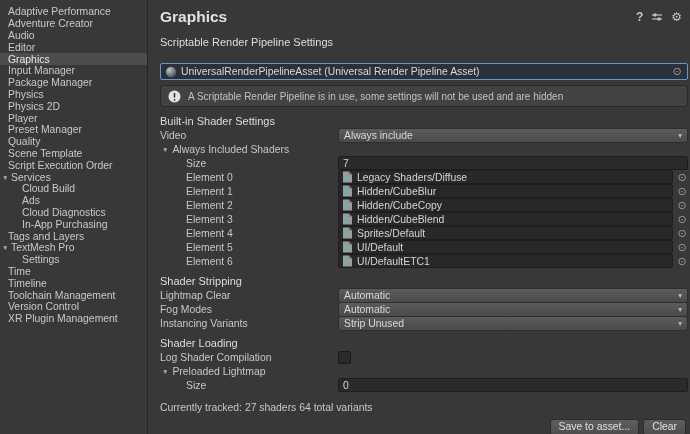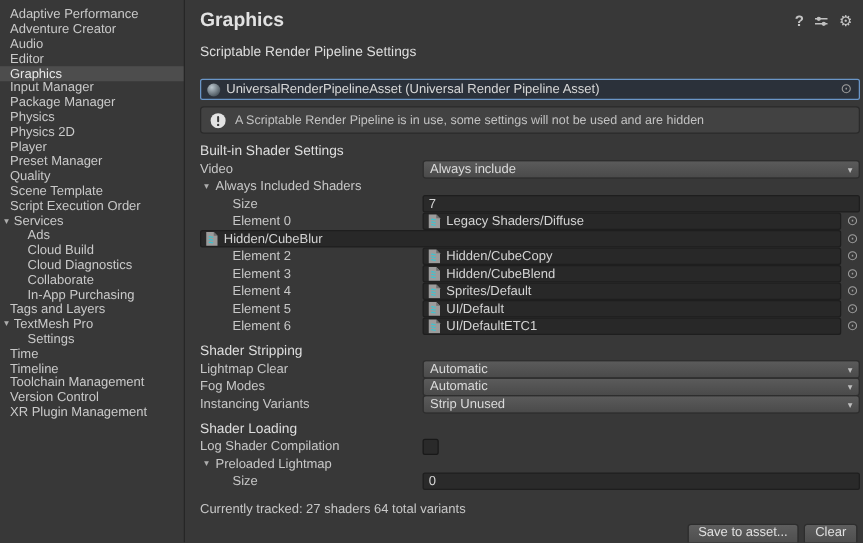--- a/index.html
+++ b/index.html
@@ -145,37 +145,33 @@
         <span>Script Execution Order</span>
       </div>
 
       <div class="side-item">
         <span class="fold-arrow show">▼</span>
         <span>Services</span>
       </div>
 
       <div class="side-item indent">
 
+        <span>Cloud Build</span>
+      </div>
+
+      <div class="side-item indent">
+
         <span>Ads</span>
       </div>
 
       <div class="side-item indent">
 
-        <span>Cloud Build</span>
-      </div>
-
-      <div class="side-item indent">
-
         <span>Cloud Diagnostics</span>
       </div>
 
-      <div class="side-item indent">
-
-        <span>Collaborate</span>
-      </div>
 
       <div class="side-item indent">
 
         <span>In-App Purchasing</span>
       </div>
 
       <div class="side-item">
 
         <span>Tags and Layers</span>
       </div>
@@ -298,20 +294,21 @@
                 <path d="M7 .5l3 3H7z" fill="#6E6E6E"></path>
                 <path d="M3 4.6c1.5-1 2 .8 3.5 0M3 6.8c1.5-1 2 .8 3.5 0M3 9c1.5-1 2 .8 3.5 0" stroke="#35C7D4" stroke-width=".9" fill="none"></path>
               </svg>
               <span>Legacy Shaders/Diffuse</span>
             </span>
             <span class="picker">⊙</span>
           </span>
         </div>
 
         <div class="row">
+          <span class="label ind2">Element 1</span>
           <span class="value">
             <span class="obj-field">
               <svg width="11" height="12" viewBox="0 0 11 12">
                 <path d="M1 .5h6l3 3V11.5H1z" fill="#9C9C9C"></path>
                 <path d="M7 .5l3 3H7z" fill="#6E6E6E"></path>
                 <path d="M3 4.6c1.5-1 2 .8 3.5 0M3 6.8c1.5-1 2 .8 3.5 0M3 9c1.5-1 2 .8 3.5 0" stroke="#35C7D4" stroke-width=".9" fill="none"></path>
               </svg>
               <span>Hidden/CubeBlur</span>
             </span>
             <span class="picker">⊙</span>

